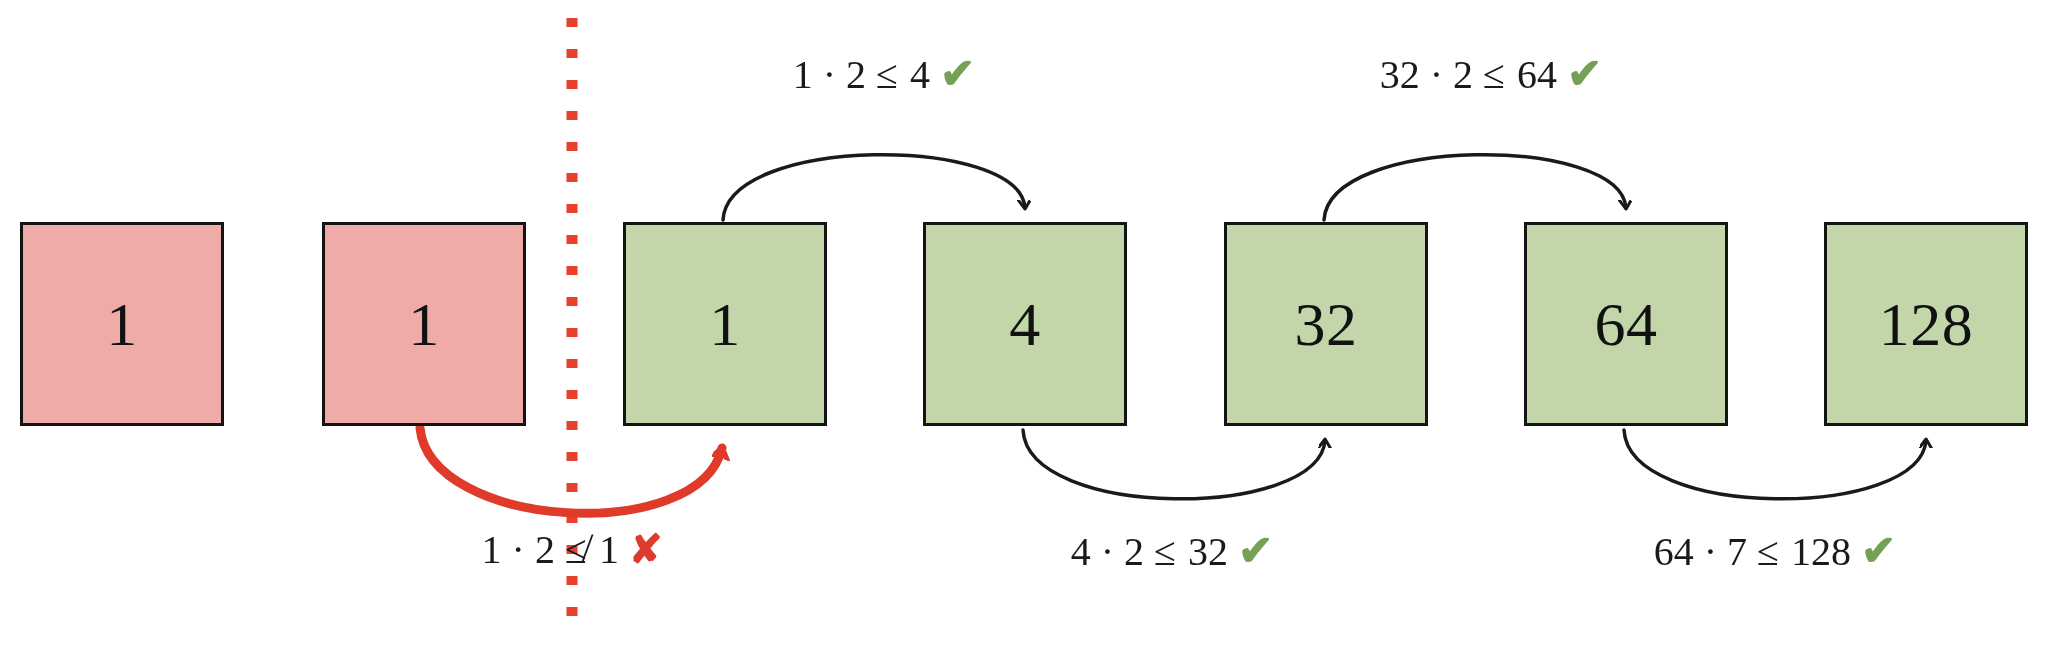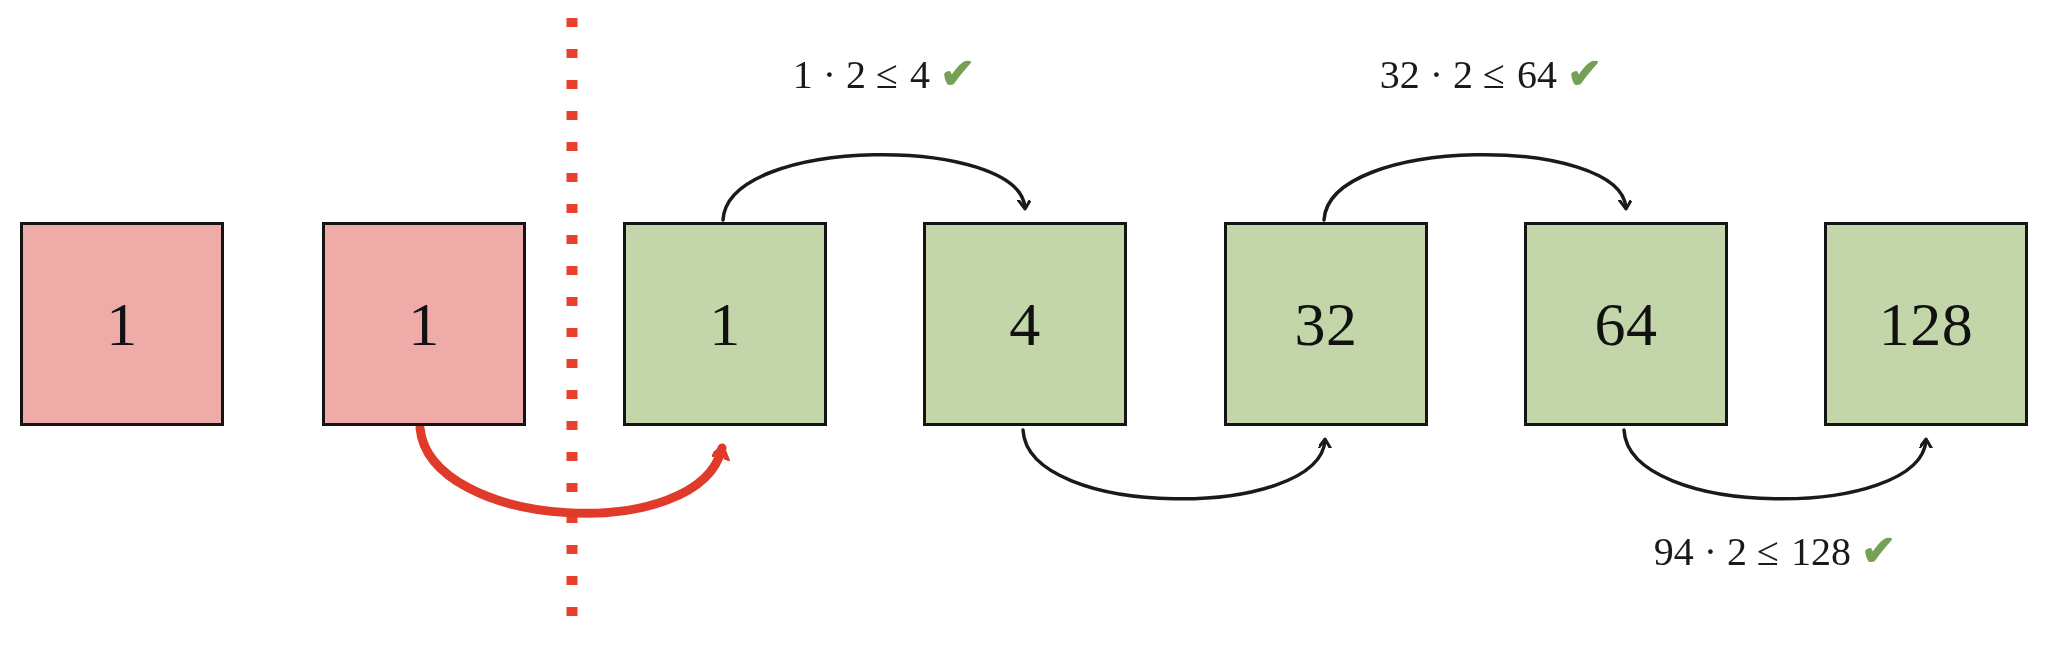--- a/index.html
+++ b/index.html
@@ -108,22 +108,34 @@
     <span class="mark-ok">✔</span>
   </div>
 
   <div class="edge-label" style="left:1475px; top:53px;margin-left:16px;">
     <span>32 · 2</span>
     <span class="op">≤</span>
     <span>64</span>
     <span class="mark-ok">✔</span>
   </div>
 
+  <div class="edge-label" style="left:572px; top:530px;">
+    <span>1 · 2</span>
+    <span class="op">≰</span>
+    <span>1</span>
+    <span class="mark-bad">✘</span>
+  </div>
 
+  <div class="edge-label" style="left:1172px; top:530px;">
+    <span>4 · 2</span>
+    <span class="op">≤</span>
+    <span>32</span>
+    <span class="mark-ok">✔</span>
+  </div>
 
   <div class="edge-label" style="left:1775px; top:530px;">
-    <span>94 · 2</span>
+    <span>64 · 7</span>
     <span class="op">≤</span>
     <span>128</span>
     <span class="mark-ok">✔</span>
   </div>
 
 </div>
 
 </body></html>

